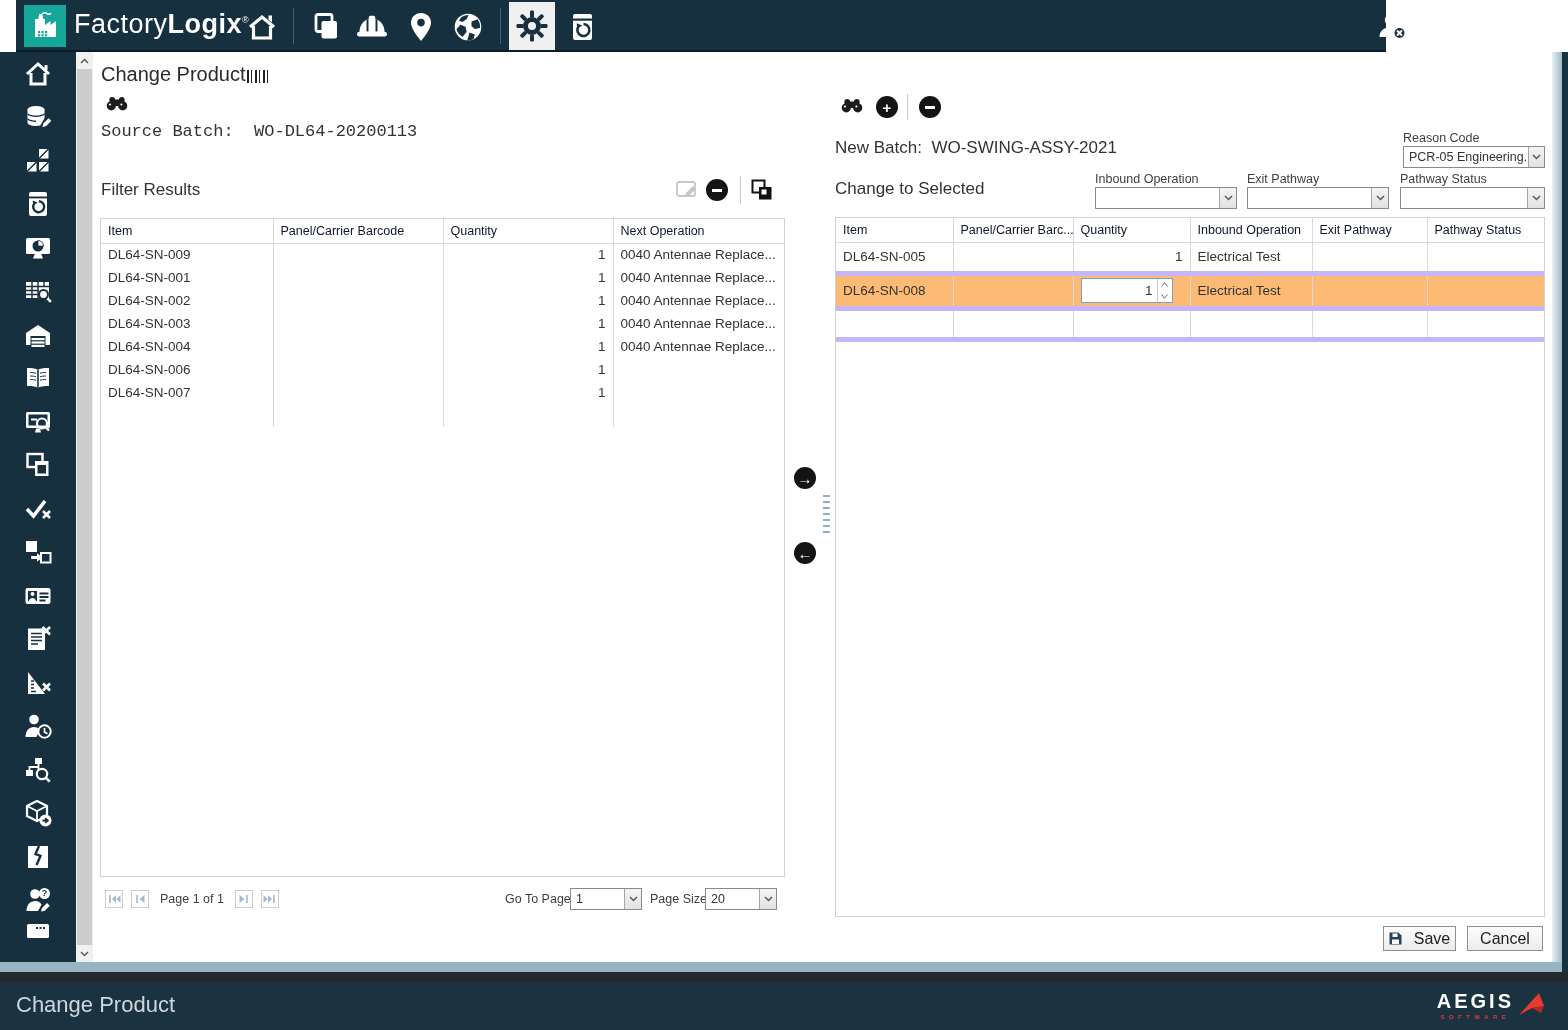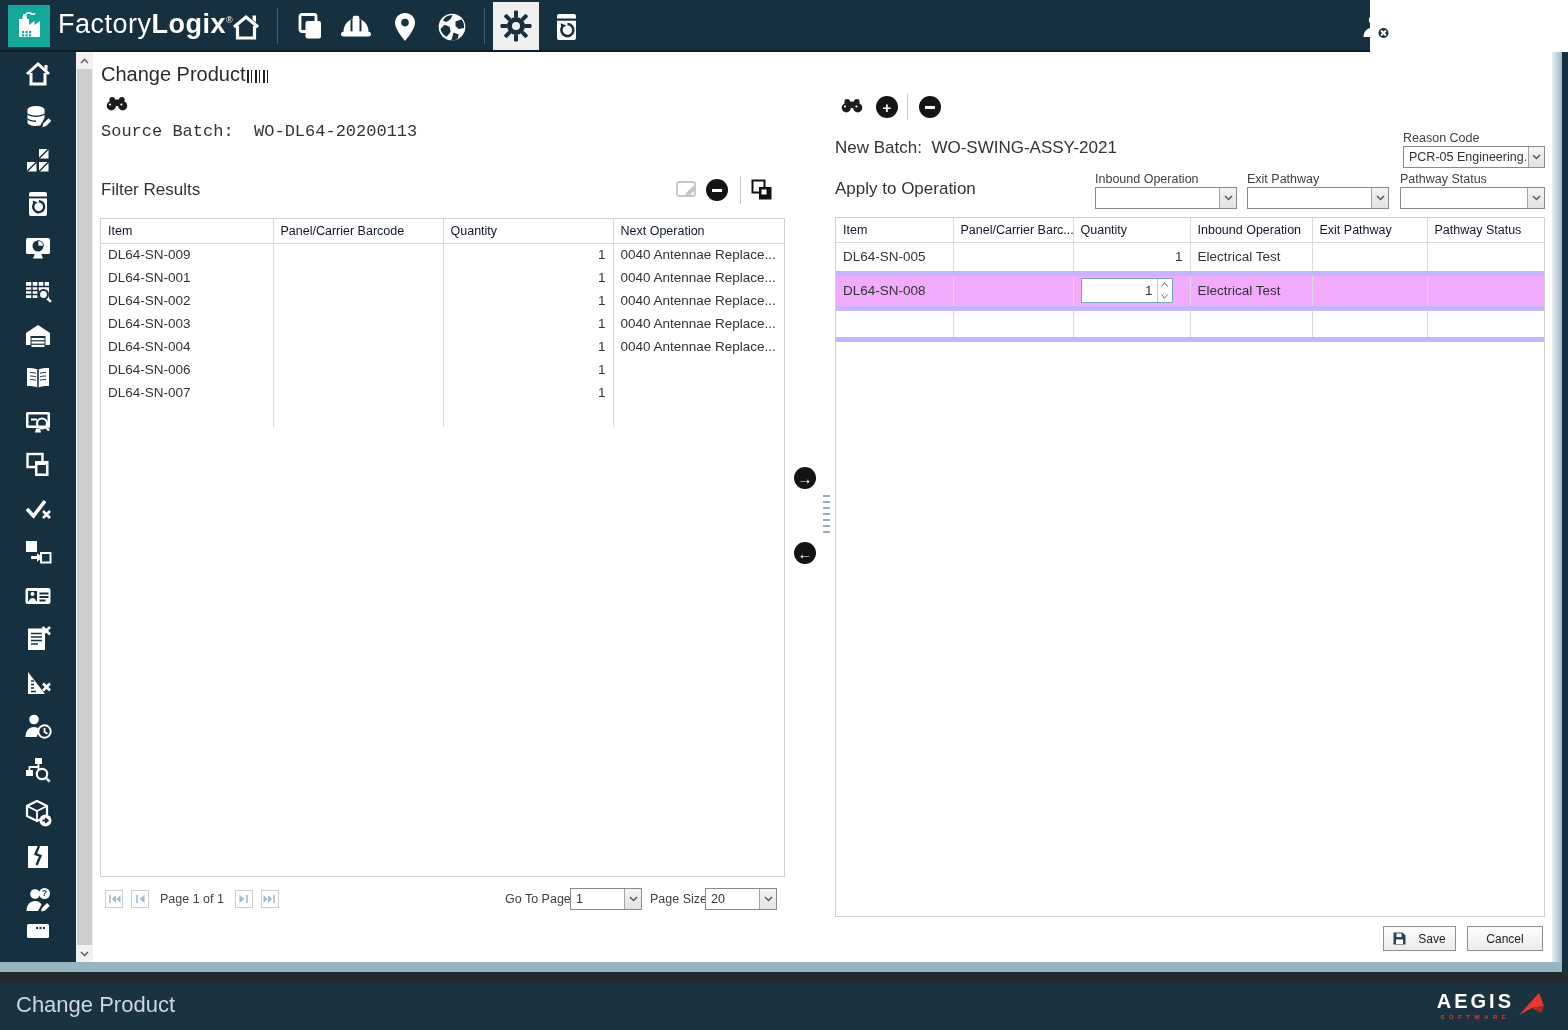--- a/index.html
+++ b/index.html
@@ -1,21 +1,21 @@
 <!DOCTYPE html>
 <html><head>
 <meta charset="utf-8">
 <style>
   * { margin:0; padding:0; box-sizing:border-box; }
   html,body { width:1568px; height:1030px; overflow:hidden; }
   body { font-family:"Liberation Sans", sans-serif; background:#fff; position:relative; }
   .abs { position:absolute; }
 
   
-  .titlebar { position:absolute; left:0; top:0; width:1370px; height:52px; background:#17303f; border-bottom:2px solid #0d1c26; }
+  .titlebar { position:absolute; left:16px; top:0; width:1370px; height:52px; background:#17303f; border-bottom:2px solid #0d1c26; }
   .logo-tile { position:absolute; left:8px; top:5px; width:42px; height:42px; background:#16a79b; display:flex; align-items:center; justify-content:center; }
   .brand { position:absolute; left:58px; top:9px; font-size:27px; color:#fff; font-weight:300; letter-spacing:.5px; }
   .brand b { font-weight:700; }
   .brand sup { font-size:9px; }
   .tb-icon { position:absolute; top:9px; width:36px; height:36px; display:flex; align-items:center; justify-content:center; cursor:pointer; }
   .tb-div { position:absolute; top:8px; width:1px; height:36px; background:#47606f; }
   .tb-active { position:absolute; top:2px; width:46px; height:48px; background:#f0f0f0; display:flex; align-items:center; justify-content:center; cursor:pointer; }
   .win-btn { position:absolute; top:10px; width:31px; height:31px; border:1px solid rgba(255,255,255,.28); display:flex; align-items:center; justify-content:center; cursor:pointer; }
 
   
@@ -33,42 +33,42 @@
 
   
   .grid-box { position:absolute; border:1px solid #d0d0d0; background:#fff; overflow:hidden; }
   table.grid { border-collapse:collapse; table-layout:fixed; width:100%; }
   table.grid th { font-weight:400; font-size:12.5px; color:#0f172a; text-align:left; padding:4px 7px; border-right:1px solid #d9d9d9; border-bottom:1px solid #d9d9d9; height:24px; white-space:nowrap; overflow:hidden; }
   table.grid th:last-child, table.grid td:last-child { border-right:none; }
   table.grid td { font-size:13.5px; color:#333; padding:2px 7px; border-right:1px solid #d9d9d9; white-space:nowrap; overflow:hidden; }
   .ltable td { height:23px; }
   .rtable td { height:31px; border-bottom:5px solid #c4b5fd; }
   td.num { text-align:right; padding-right:10px; }
-  tr.selected td { background:#f0abfc;margin-top:11px; }
+  tr.selected td { background:#fdba74;margin-top:11px; }
 
   
   .cbtn { width:22px; height:22px; border-radius:50%; background:#141414; color:#fff; display:flex; align-items:center; justify-content:center; font-size:15px; font-weight:bold; cursor:pointer; line-height:1; }
   .cbtn .bar { width:10px; height:3px; background:#fff; }
 
   
   .select { position:absolute; height:22px; border:1px solid #8a8a8a; background:#fff; display:flex; align-items:center; justify-content:space-between; cursor:pointer; }
   .select .txt { font-size:12.5px; color:#333; padding-left:5px; white-space:nowrap; overflow:hidden; }
   .select .btn { width:17px; align-self:stretch; background:linear-gradient(#f4f4f4,#e2e2e2); border-left:1px solid #a5a5a5; display:flex; align-items:center; justify-content:center; }
 
   
   .pgbtn { width:18px; height:18px; border:1px solid #cdcdcd; background:#fff; display:flex; align-items:center; justify-content:center; cursor:pointer; }
 
   
   .spin-wrap { display:flex; width:92px; height:25px; border:1px solid #7ba3bf; background:#fff; }
   .spin-wrap input { flex:1; border:none; outline:none; text-align:right; font-size:13.5px; color:#333; padding-right:4px; font-family:"Liberation Sans",sans-serif; min-width:0; }
   .spin-btns { width:15px; border-left:1px solid #c9c9c9; display:flex; flex-direction:column; }
   .spin-btns div { flex:1; display:flex; align-items:center; justify-content:center; cursor:pointer; }
 
   
-  .push-btn { position:absolute; height:25px; border:1px solid #8f8f8f; background:linear-gradient(#fdfdfd,#ececec); font-size:12px; color:#222; display:flex; align-items:center; justify-content:center; gap:12px; cursor:pointer; }
+  .push-btn { position:absolute; height:25px; border:1px solid #8f8f8f; background:linear-gradient(#fdfdfd,#ececec); font-size:16px; color:#222; display:flex; align-items:center; justify-content:center; gap:12px; cursor:pointer; }
 
   
   .edge-right-light { position:absolute; left:1552px; top:52px; width:10px; height:910px; background:linear-gradient(to right,#e9eff2,#9db8c5); }
   .edge-right-dark { position:absolute; left:1562px; top:52px; width:6px; height:920px; background:#17303f; }
   .edge-bottom-light { position:absolute; left:0; top:962px; width:1562px; height:10px; background:#97b4c1; }
   .edge-bottom-dark { position:absolute; left:0; top:972px; width:1568px; height:11px; background:#232a2f; }
 
   
   .statusbar { position:absolute; left:0; top:983px; width:1568px; height:47px; background:#1b3241; }
   .status-title { position:absolute; left:16px; top:9px; font-size:22px; font-weight:300; color:#cdd8de; }
@@ -583,21 +583,21 @@
   <div class="abs lbl" style="left:1310px; top:79px;">Reason Code</div>
   <div class="select" style="left:1310px; top:94px; width:142px;">
     <span class="txt">PCR-05 Engineering...</span>
     <span class="btn">
         <svg width="9" height="6" viewBox="0 0 9 6">
           <path d="M1 1l3.5 3.6L8 1" stroke="#555" stroke-width="1.4" fill="none"></path>
         </svg>
       </span>
   </div>
 
-  <div class="abs h2" style="left:742px; top:127px;">Apply to Operation</div>
+  <div class="abs h2" style="left:742px; top:127px;">Change to Selected</div>
 
   <div class="abs lbl" style="left:1002px; top:120px;">Inbound Operation</div>
   <div class="select" style="left:1002px; top:135px; width:142px;">
     <span class="txt"></span>
     <span class="btn">
         <svg width="9" height="6" viewBox="0 0 9 6">
           <path d="M1 1l3.5 3.6L8 1" stroke="#555" stroke-width="1.4" fill="none"></path>
         </svg>
       </span>
   </div>

